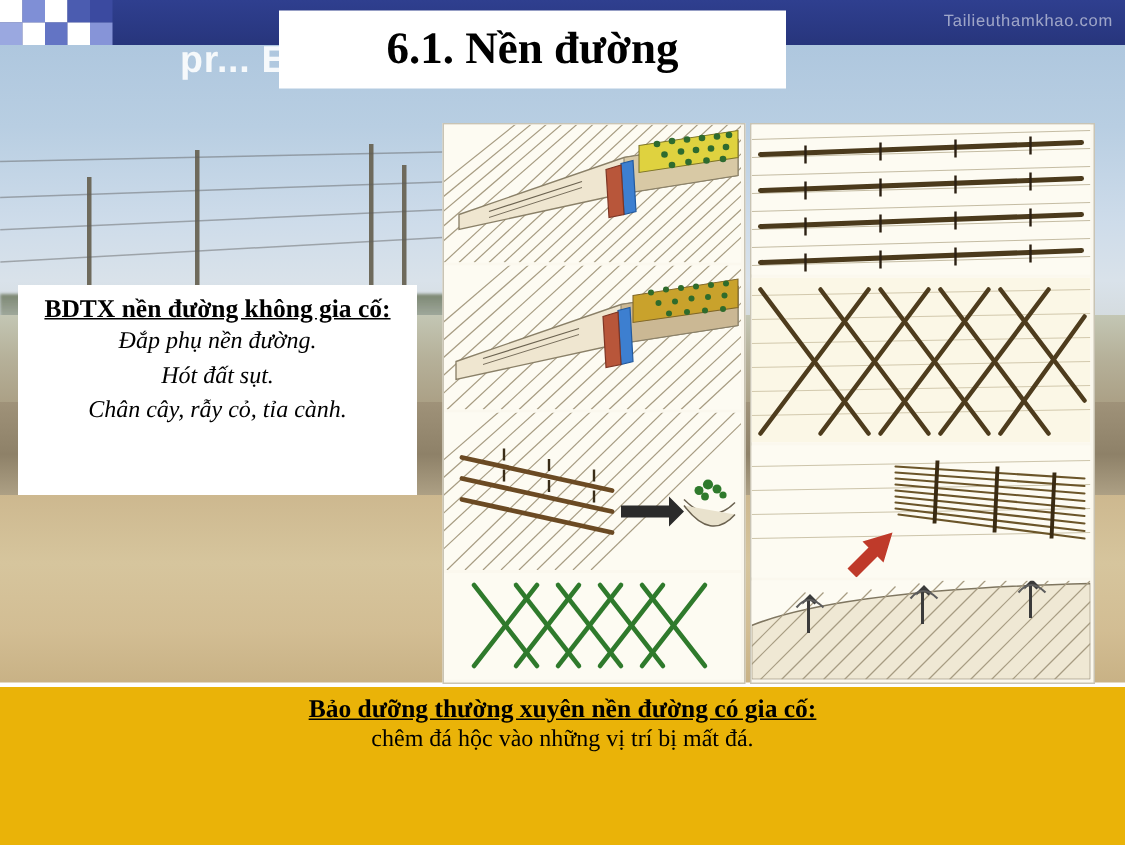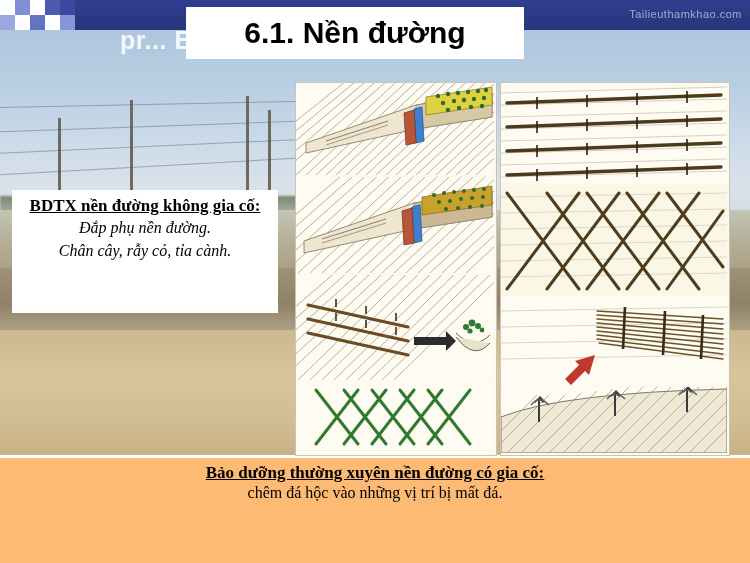--- a/index.html
+++ b/index.html
@@ -110,32 +110,32 @@
   .title-box {
     position: absolute;
     left: 186px; top: 7px;
     width: 338px; height: 52px;
     background: #ffffff;
     display: flex;
     align-items: center;
     justify-content: center;
   }
   .title-text {
-    font-family: Liberation Sans, sans-serif;
+    font-family: Liberation Serif, serif;
     font-size: 30px;
     font-weight: bold;
     color: #000000;
     white-space: nowrap;
   }
 
   
   .left-panel {
     position: absolute;
     left: 12px; top: 190px;
-    width: 266px; height: 123px;
+    width: 266px; height: 140px;
     background: #ffffff;
     padding: 6px 6px 8px 6px;
     box-sizing: border-box;
     text-align: center;
   }
   .lp-head {
     font-size: 17px;
     font-weight: bold;
     text-decoration: underline;
     line-height: 1.18;
@@ -169,21 +169,21 @@
     position: absolute;
     overflow: hidden;
     background: #fdfbf2;
   }
 
   
   .bottom-block {
     position: absolute;
     left: 0; top: 458px;
     width: 750px; height: 105px;
-    background: #fdba74;
+    background: #eab308;
     text-align: center;
     padding-top: 4px;
     box-sizing: border-box;
   }
   .bt-head {
     font-size: 17px;
     font-weight: bold;
     text-decoration: underline;
     color: #000;
     line-height: 1.25;
@@ -234,20 +234,21 @@
     <div class="watermark">Tailieuthamkhao.com</div>
   </div>
 
   <div class="title-box">
     <span class="title-text">6.1. Nền đường</span>
   </div>
 
   <div class="left-panel">
     <div class="lp-head">BDTX nền đường không gia cố:</div>
     <div class="lp-line">Đắp phụ nền đường.</div>
+    <div class="lp-line">Hót đất sụt.</div>
     <div class="lp-line">Chân cây, rẫy cỏ, tỉa cành.</div>
   </div>
 
   <div class="img-panel panel-left">
 
     <div class="sub" style="left:0px; top:0px; width:198px; height:92px;">
       <svg width="198" height="92" viewBox="0 0 198 92">
         <rect x="0" y="0" width="198" height="92" fill="#fdfbf2"></rect>
         <g stroke="#a79c82" stroke-width="0.8">
           <line x1="-10" y1="46" x2="60" y2="-10"></line>

